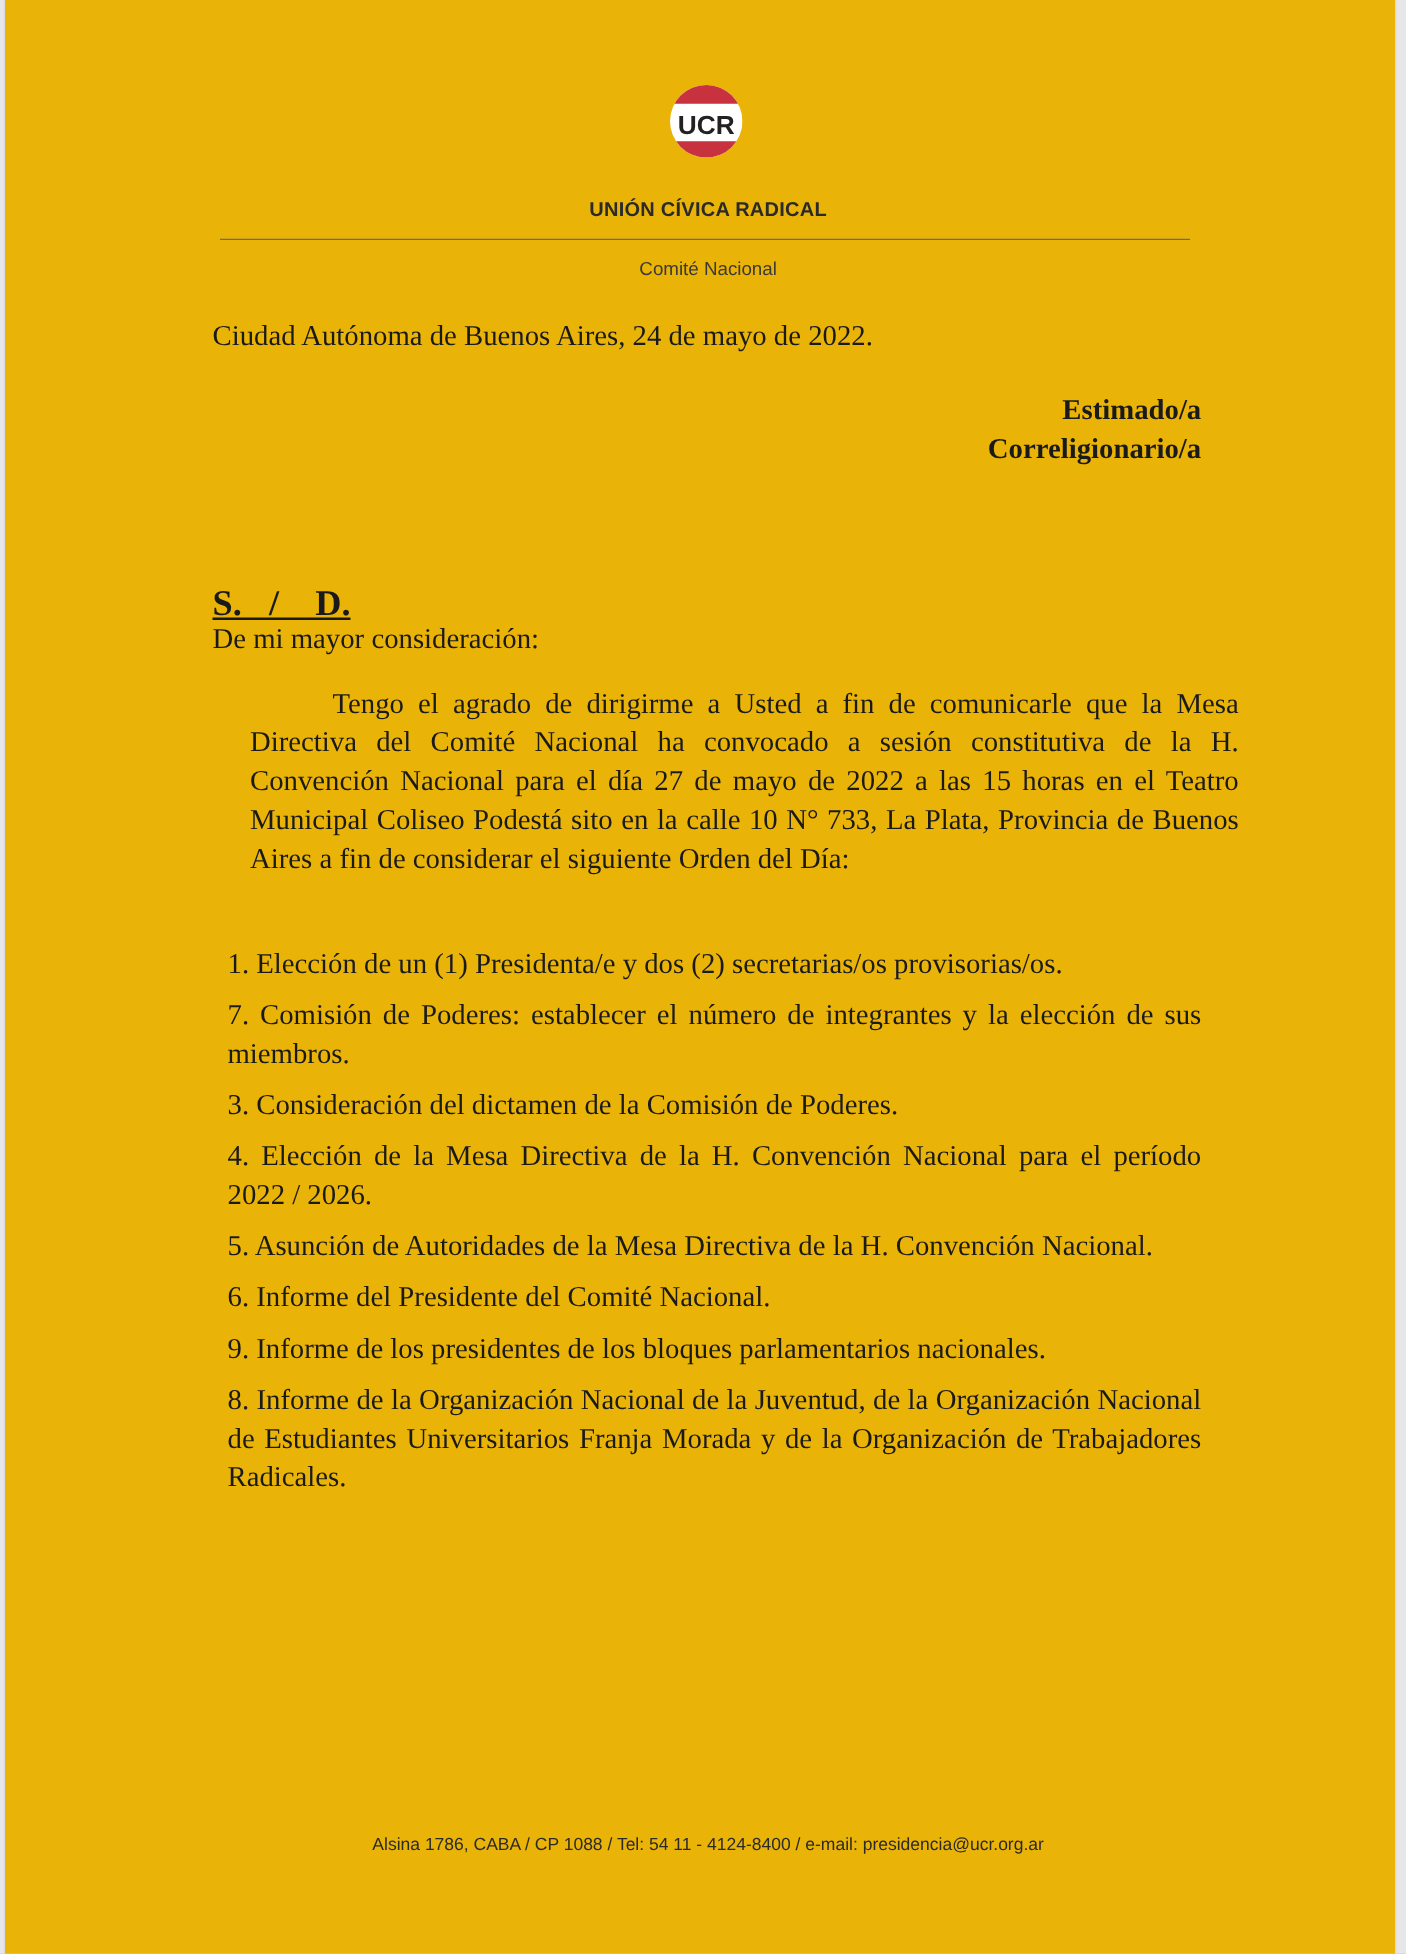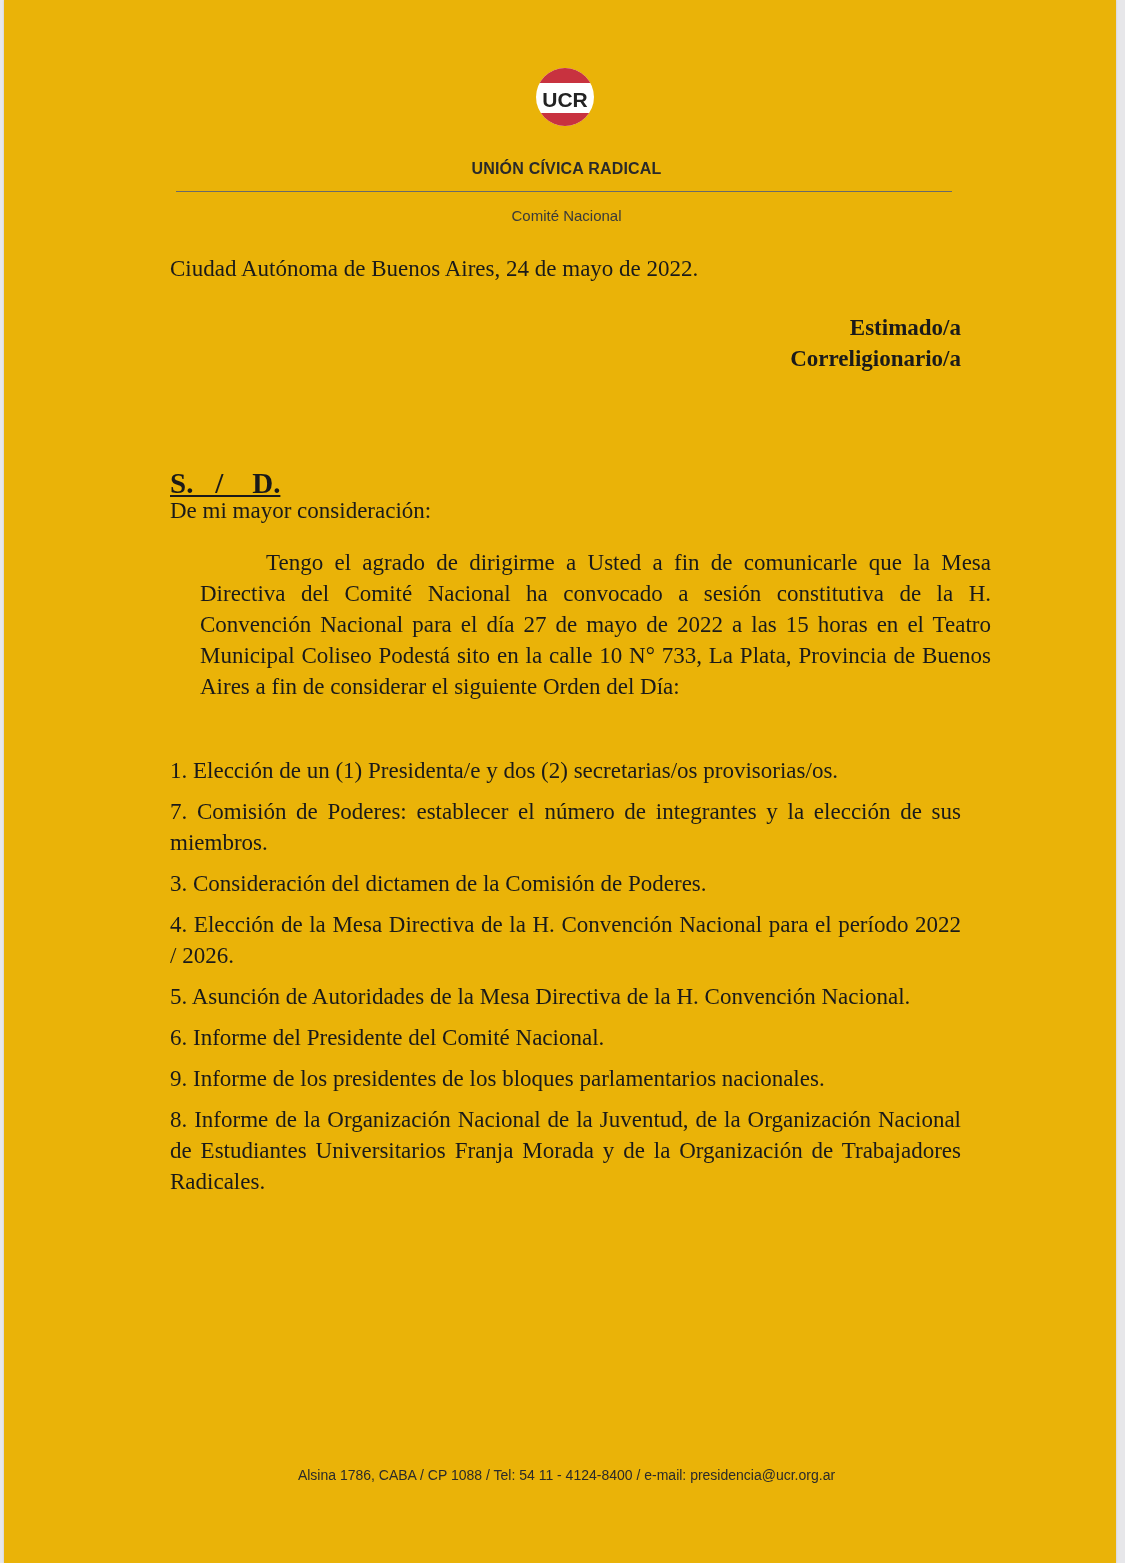--- a/index.html
+++ b/index.html
@@ -37,21 +37,21 @@
     .salutation { top: 312px; font-weight: bold; text-align: right; }
     .sd {
       position: absolute; left: 166px; top: 436px; font-size: 29px; font-weight: bold;
       color: #1a1a1a; text-decoration: underline; white-space: pre; margin-top: 31px;
     }
     .greeting { top: 495px; }
     .body-para { top: 547px; text-align: justify; text-indent: 66px; margin-left: 30px; }
     .agenda { position: absolute; left: 166px; width: 791px; top: 755px; }
     .agenda-item {
       font-size: 23px; line-height: 31px; color: #1a1a1a; text-align: justify;
-      margin: 0 0 10px 0;
+      margin: 0 0 10px 12px;
     }
     .footer {
       position: absolute; left: 0; width: 1125px; top: 1467px; text-align: center;
       font-family: "Liberation Sans", sans-serif; font-size: 14px; color: #2a2a2a;
     }
   </style>
 </head>
 <body>
 
 <div class="page">

